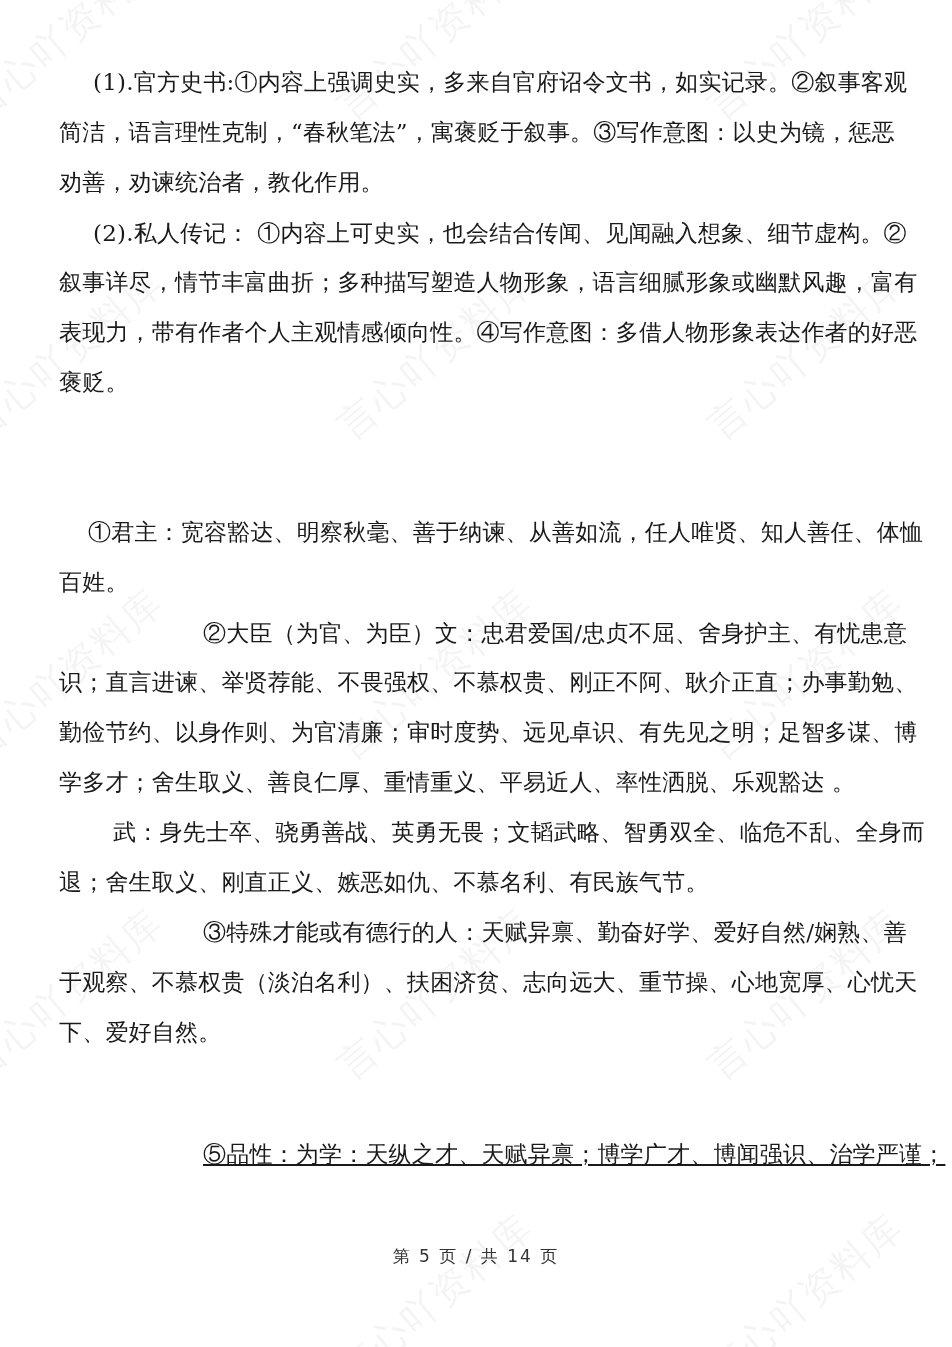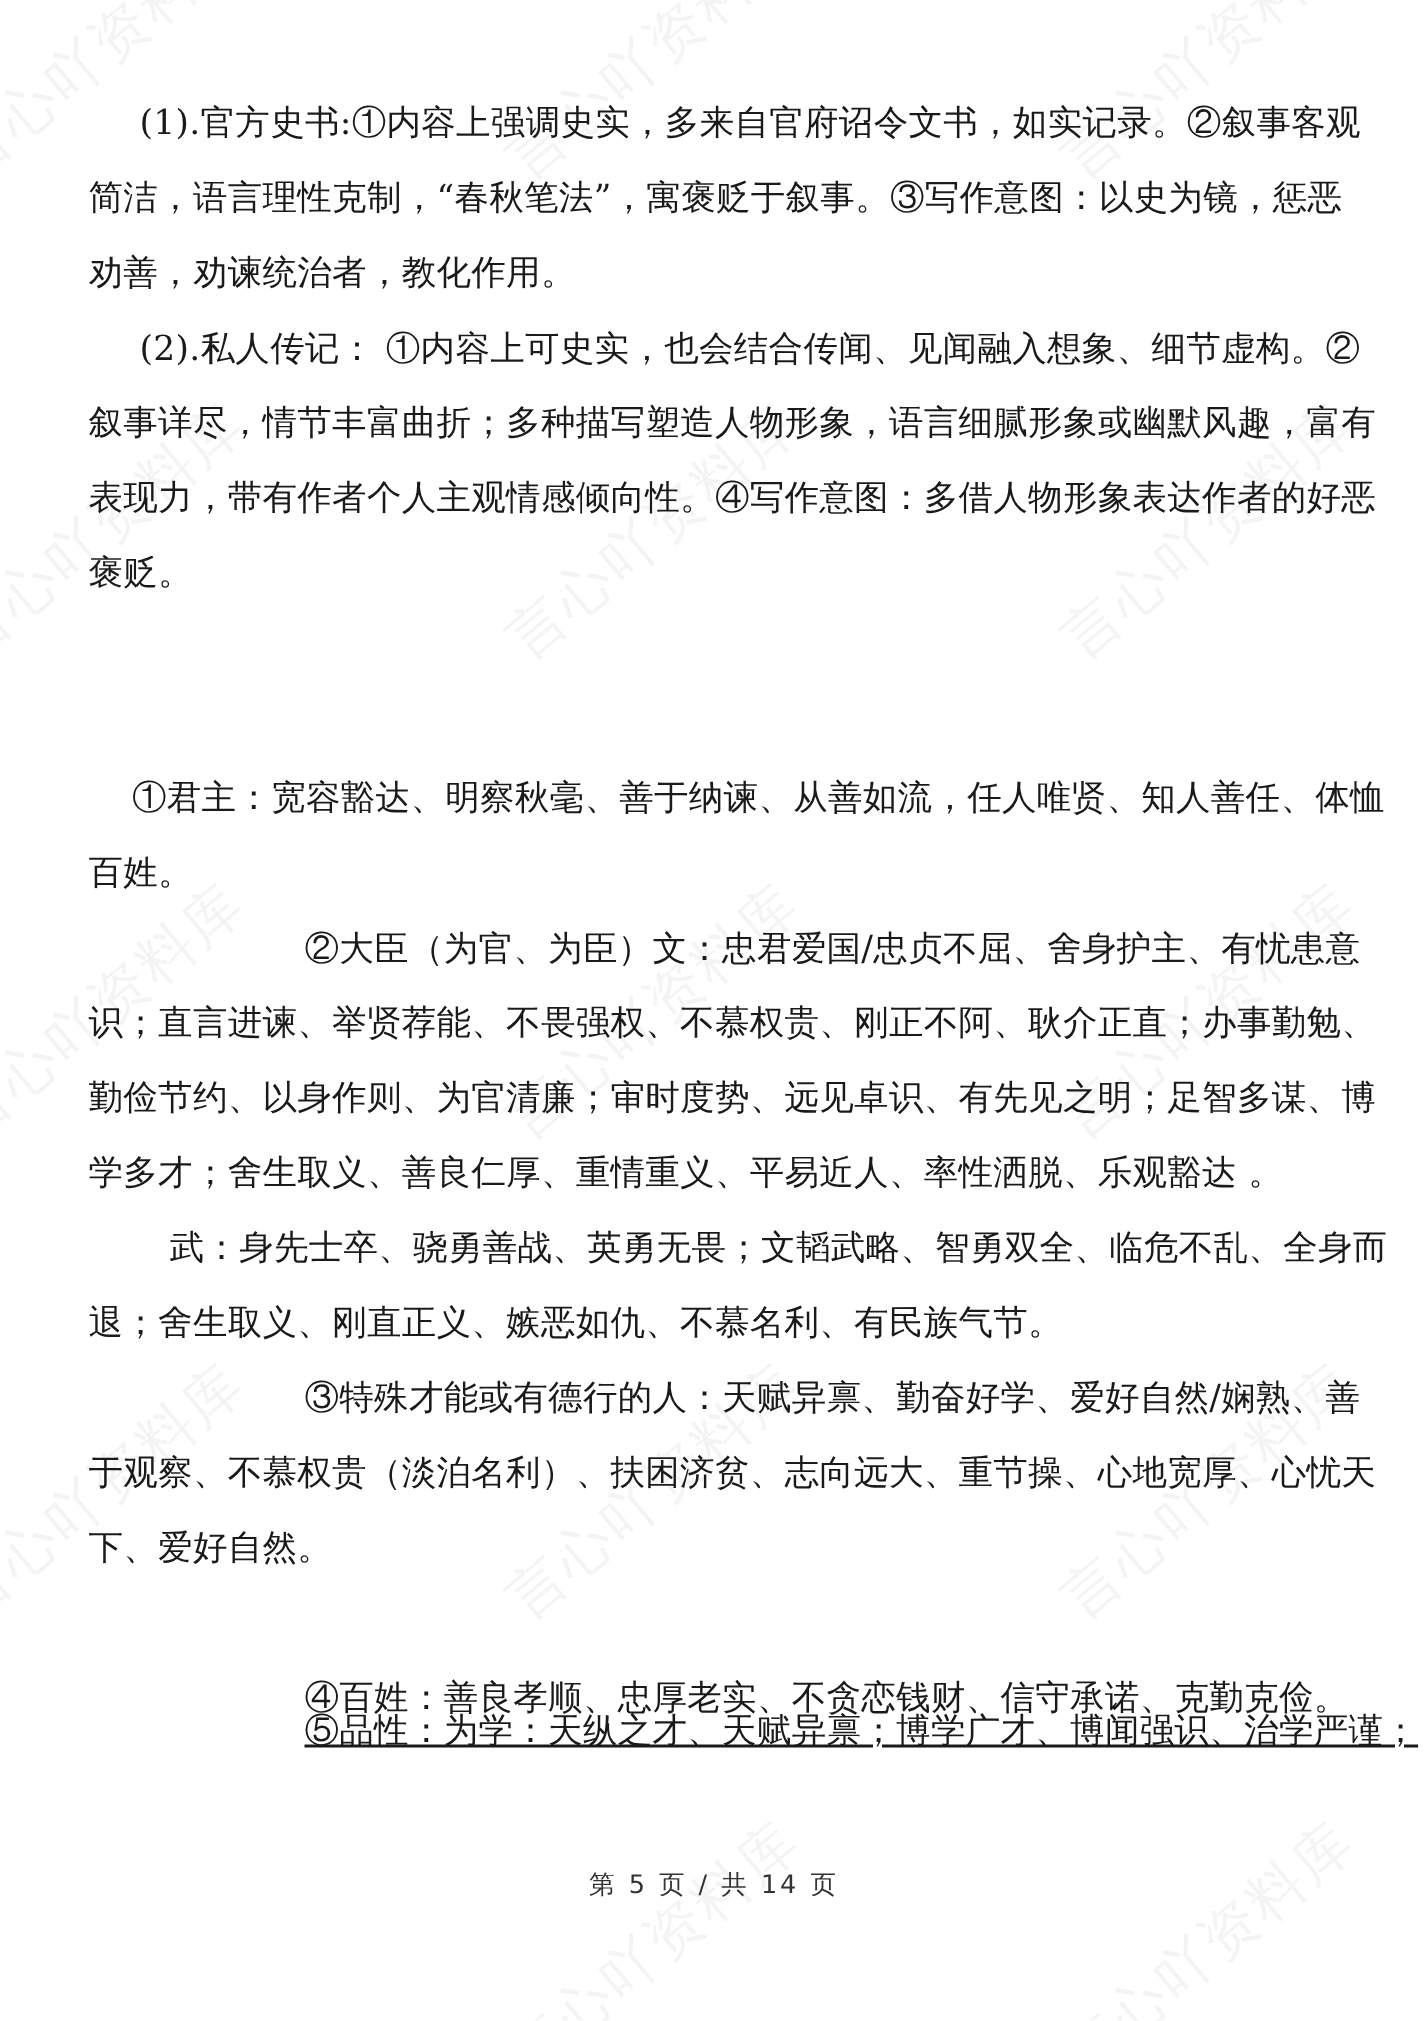--- a/index.html
+++ b/index.html
@@ -92,18 +92,17 @@
     <div class="line justify" style="left:113px; top:818px; width:780px;">武：身先士卒、骁勇善战、英勇无畏；文韬武略、智勇双全、临危不乱、全身而</div>
     <div class="line" style="left:59px; top:868px;">退；舍生取义、刚直正义、嫉恶如仇、不慕名利、有民族气节。</div>
   </div>
 
   <div>
     <div class="line justify" style="left:203px; top:918px; width:690px;">③特殊才能或有德行的人：天赋异禀、勤奋好学、爱好自然/娴熟、善</div>
     <div class="line justify" style="left:59px; top:968px;">于观察、不慕权贵（淡泊名利）、扶困济贫、志向远大、重节操、心地宽厚、心忧天</div>
     <div class="line" style="left:59px; top:1018px;">下、爱好自然。</div>
   </div>
 
-  <div class="line" style="left:203px; top:1118px;">④百姓：善良孝顺、忠厚老实、不贪恋钱财、信守承诺、克勤克俭。</div>
 
   <div class="line justify" style="left:203px; top:1140px; width:690px;text-decoration:underline;">⑤品性：为学：天纵之才、天赋异禀；博学广才、博闻强识、治学严谨；</div>
 
   <div class="footer">第 5 页 / 共 14 页</div>
 </div>
 
 </body></html>

